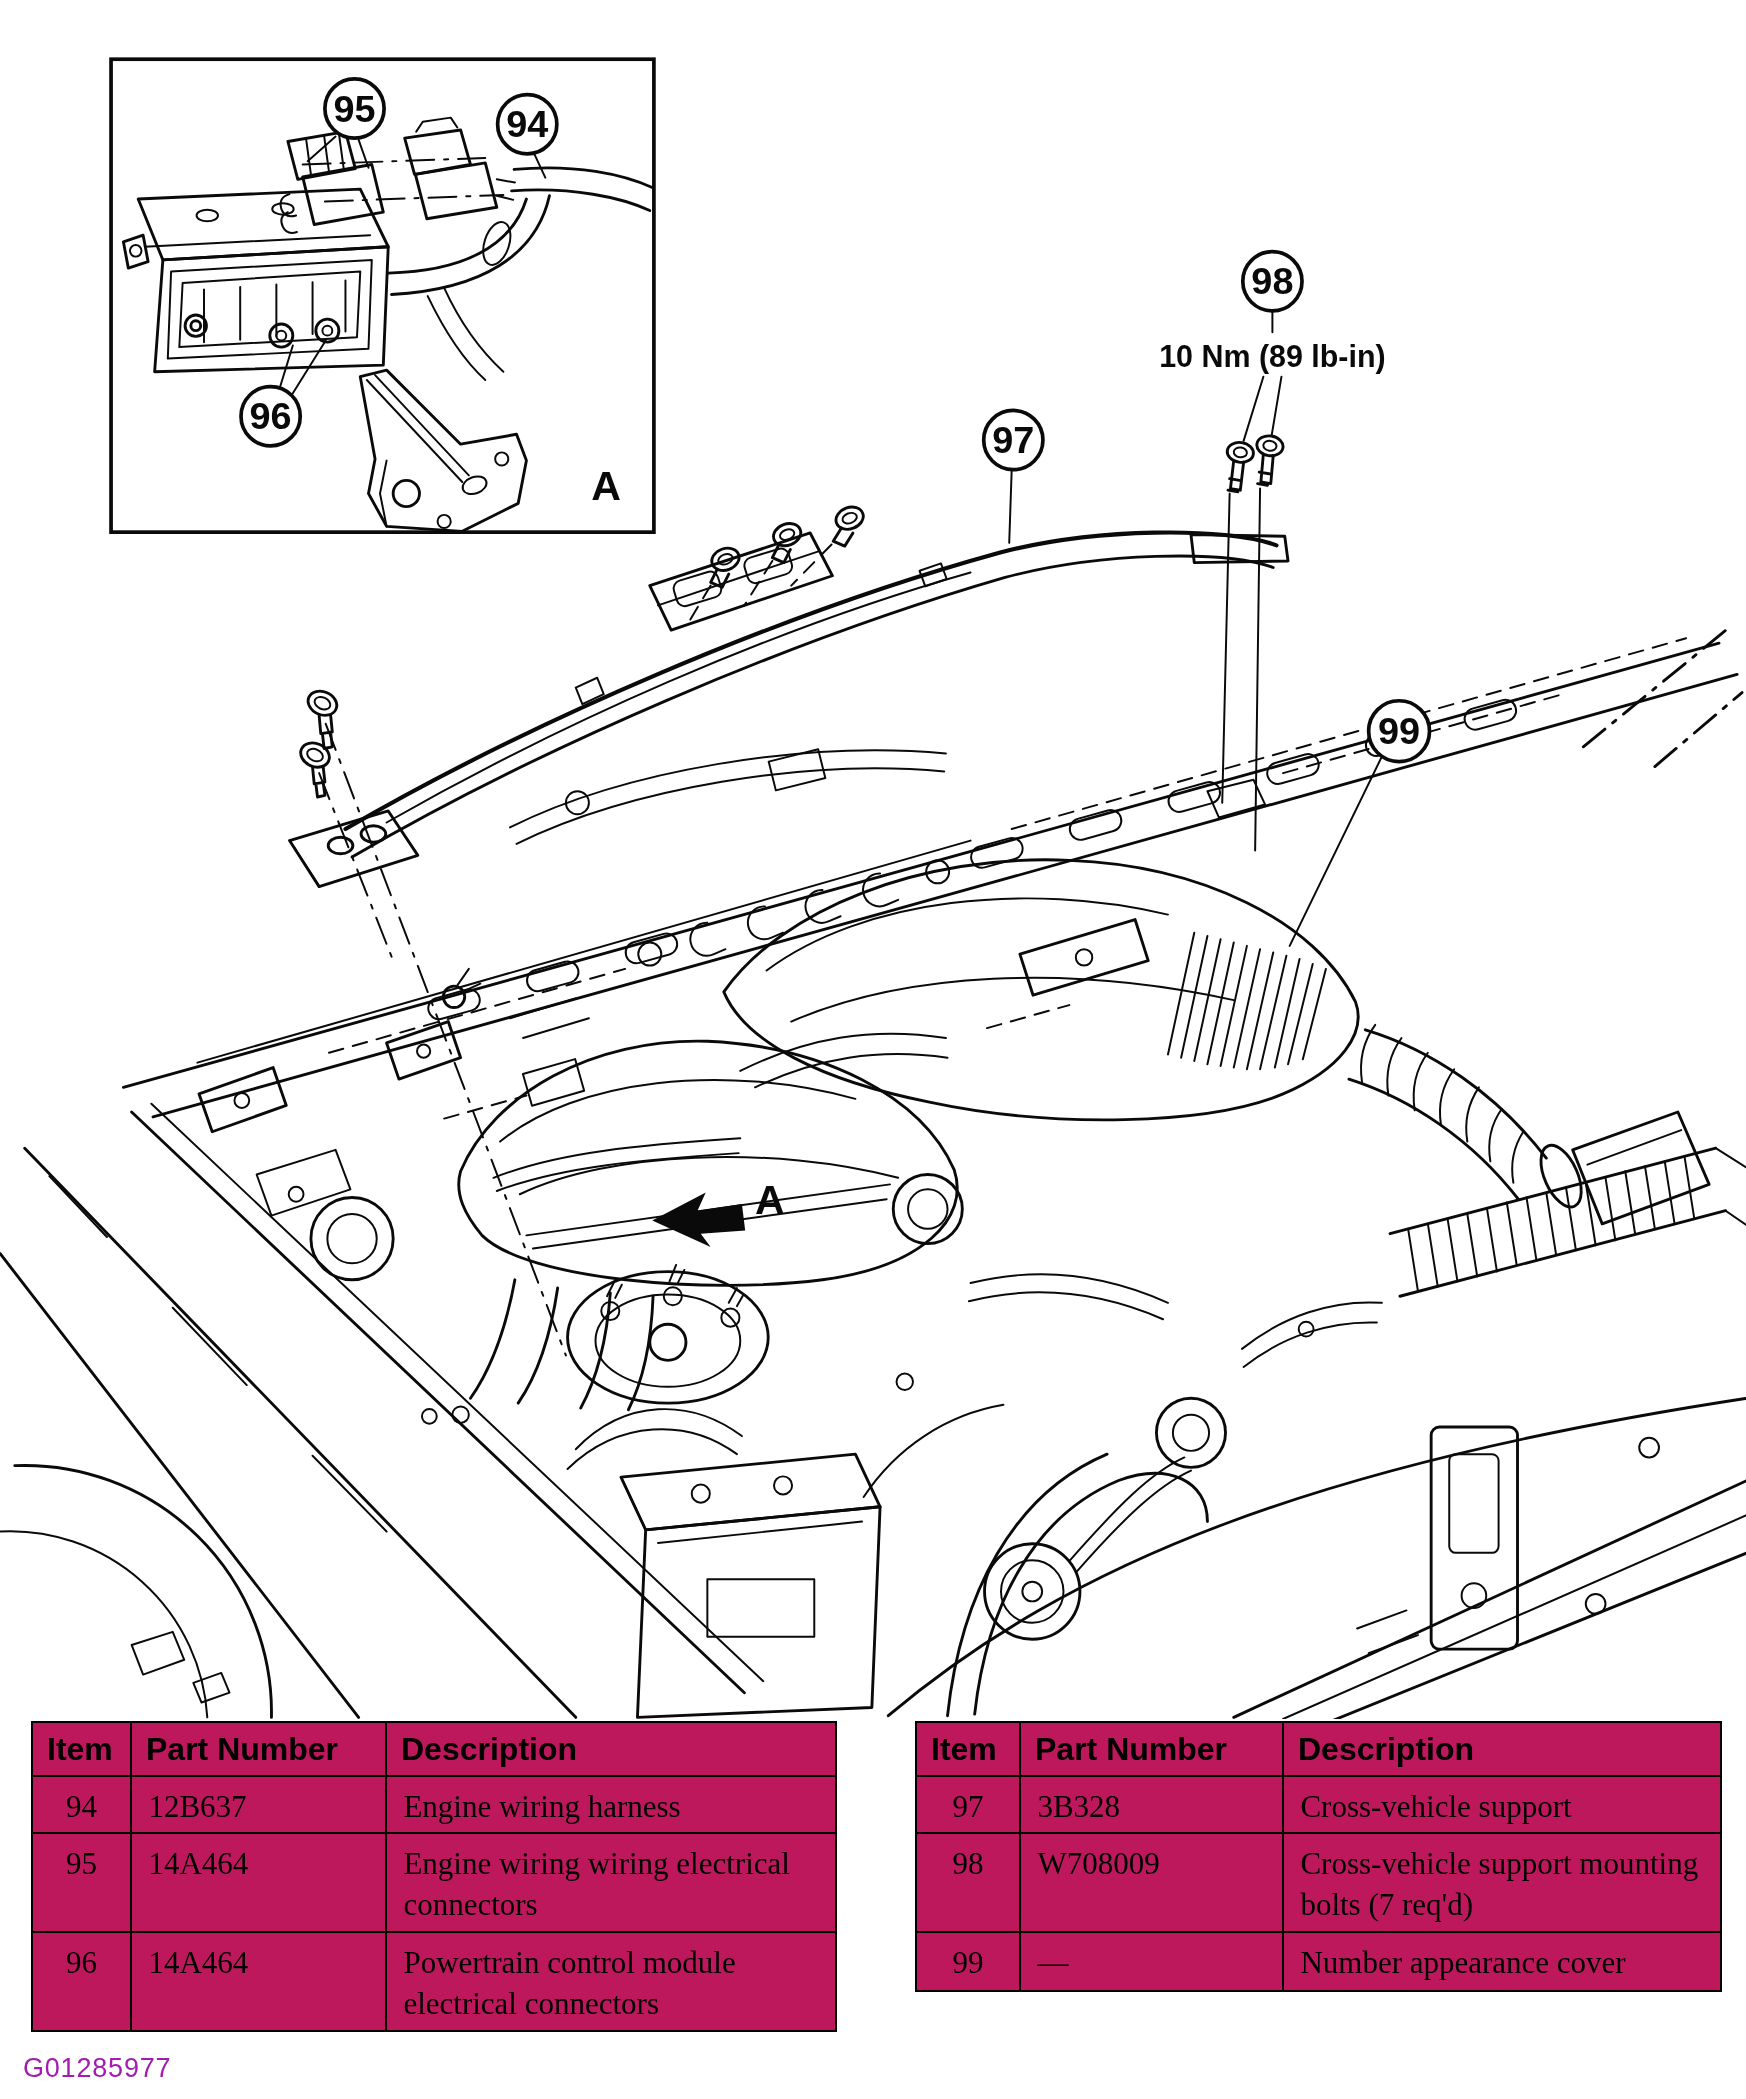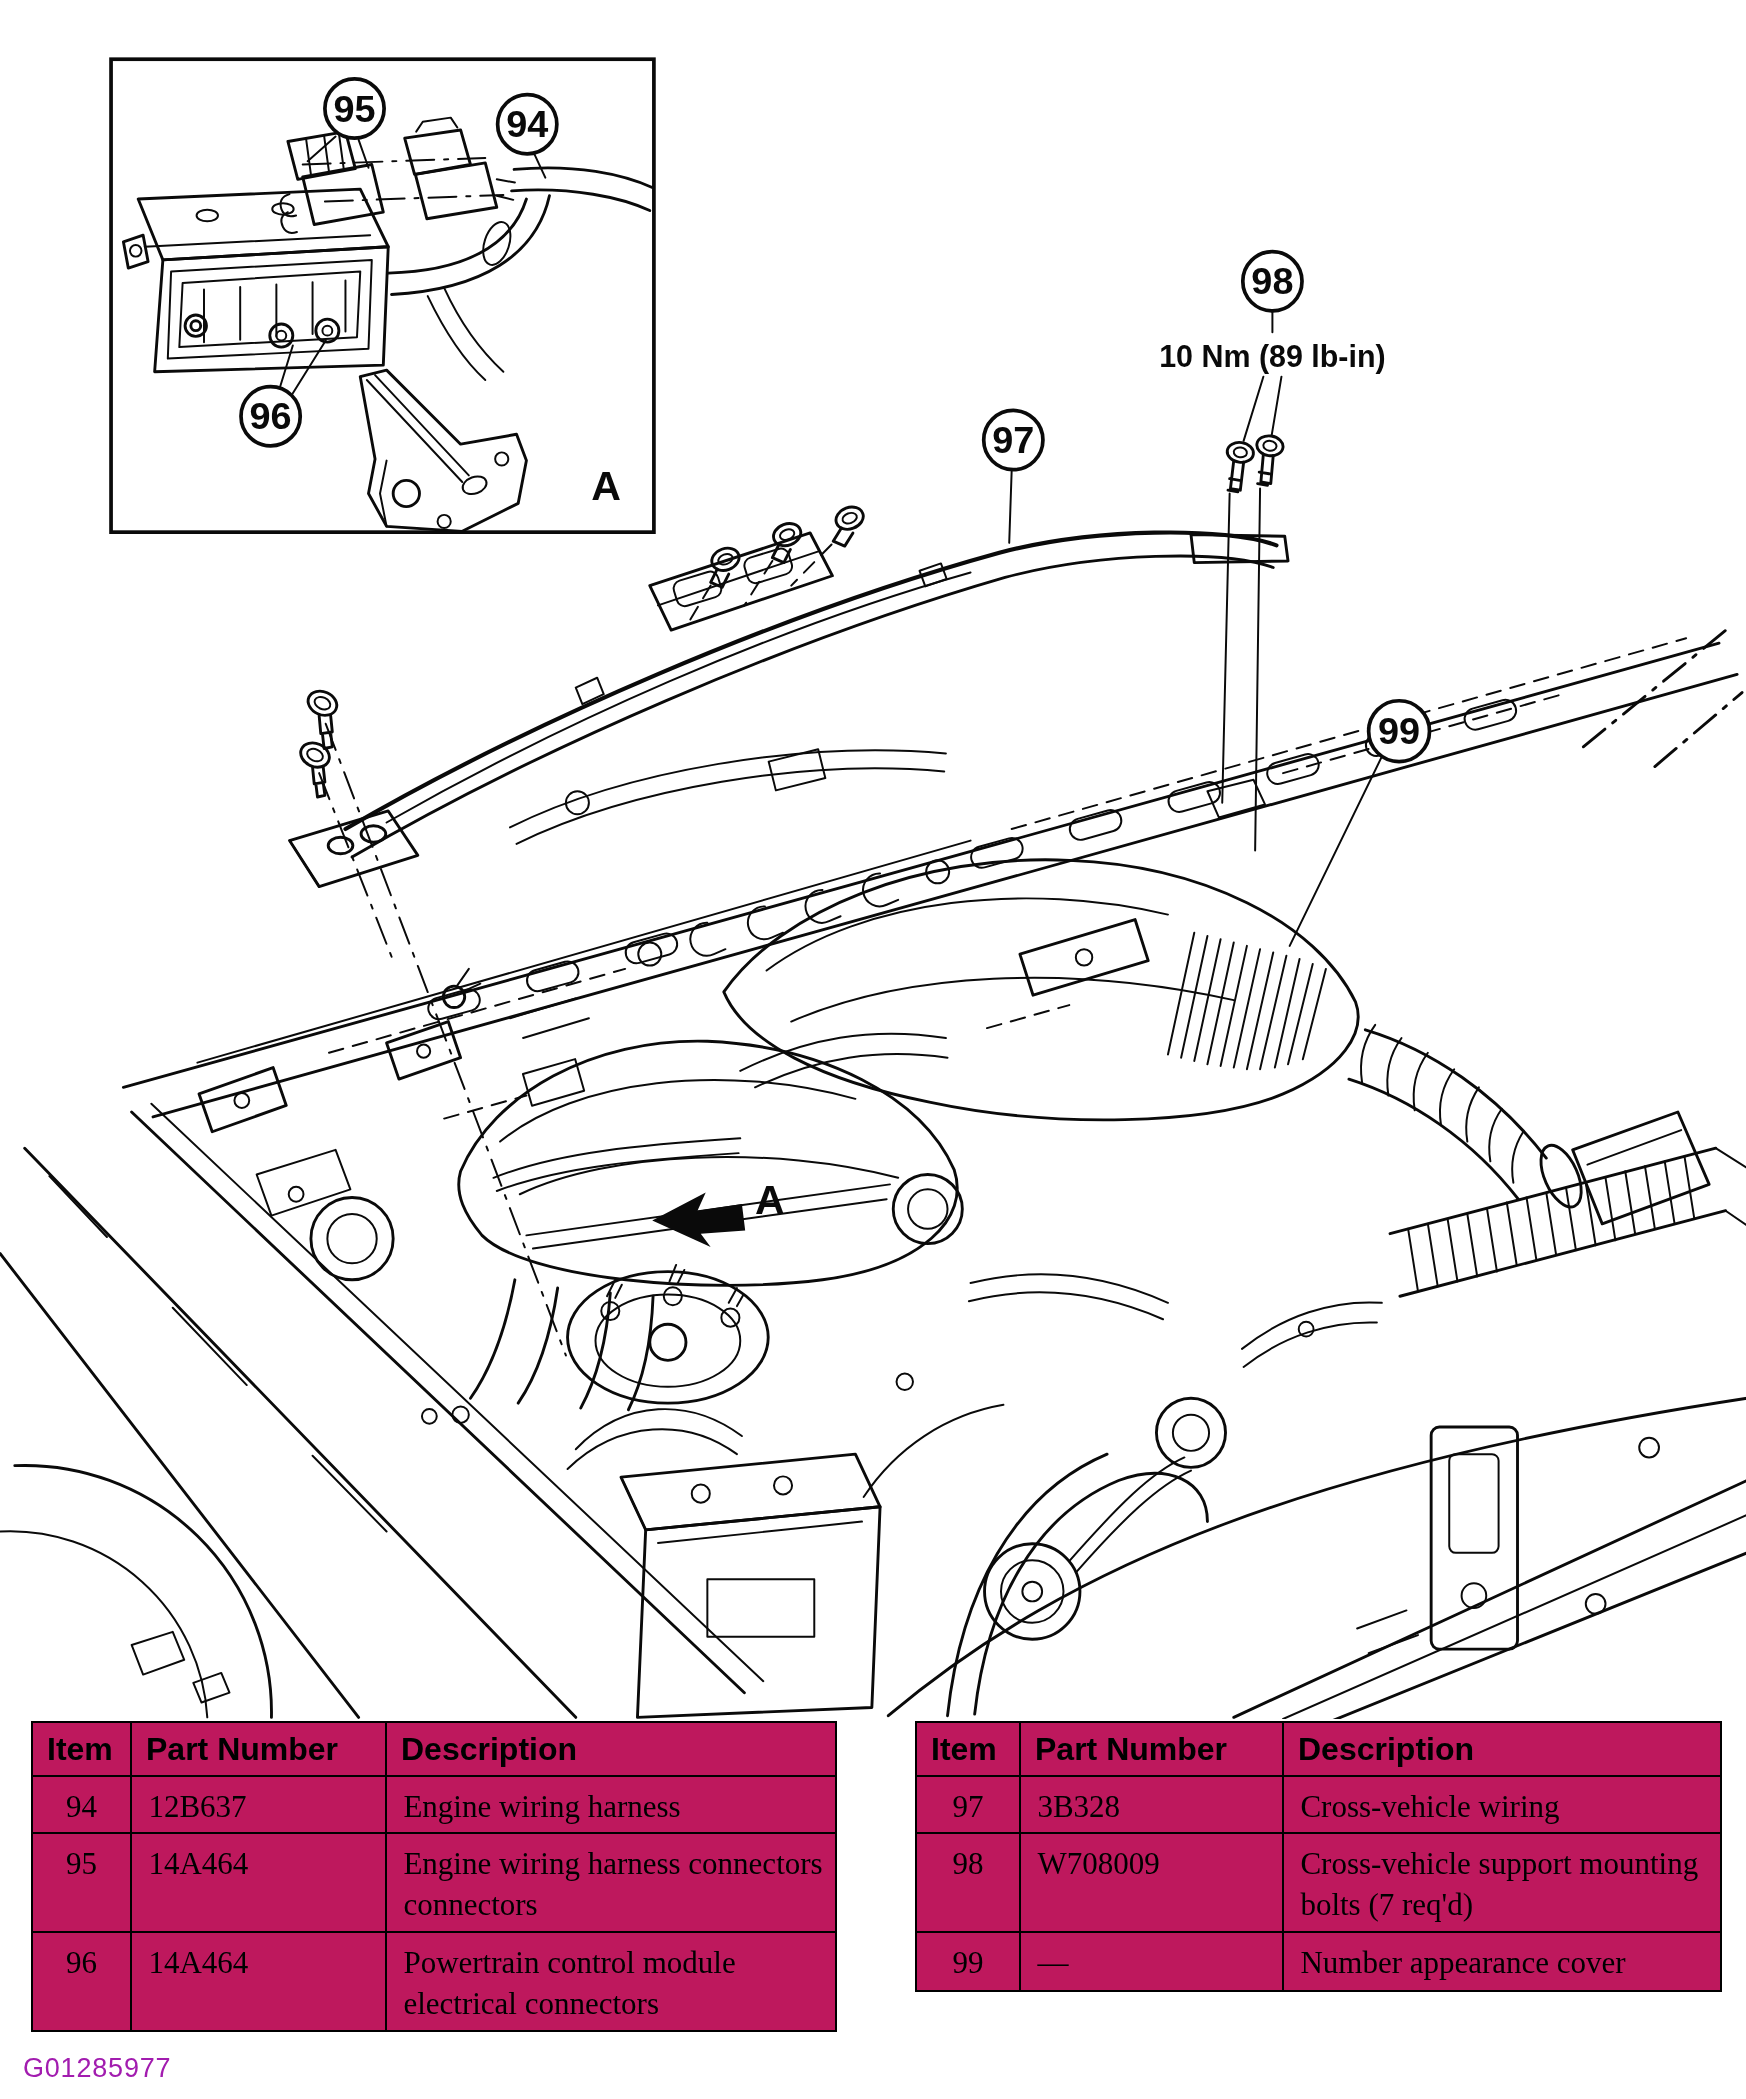--- a/index.html
+++ b/index.html
@@ -429,21 +429,21 @@
     <th>Description</th>
   </tr>
   <tr class="r-1">
     <td class="item">94</td>
     <td>12B637</td>
     <td class="desc">Engine wiring harness</td>
   </tr>
   <tr class="r-2">
     <td class="item">95</td>
     <td>14A464</td>
-    <td class="desc">Engine wiring harness connectors connectors</td>
+    <td class="desc">Engine wiring wiring electrical connectors</td>
   </tr>
   <tr class="r-3">
     <td class="item">96</td>
     <td>14A464</td>
     <td class="desc">Powertrain control module electrical connectors</td>
   </tr>
 </tbody>
   </table>
 
 <table class="parts" id="right-table">
@@ -454,21 +454,21 @@
     </colgroup>
   <tbody>
       <tr class="h-row">
     <th>Item</th>
     <th>Part Number</th>
     <th>Description</th>
   </tr>
   <tr class="r-1">
     <td class="item">97</td>
     <td>3B328</td>
-    <td class="desc">Cross-vehicle wiring</td>
+    <td class="desc">Cross-vehicle support</td>
   </tr>
   <tr class="r-2">
     <td class="item">98</td>
     <td>W708009</td>
     <td class="desc">Cross-vehicle support mounting bolts (7 req'd)</td>
   </tr>
   <tr class="r-3s">
     <td class="item">99</td>
     <td>—</td>
     <td class="desc">Number appearance cover</td>

